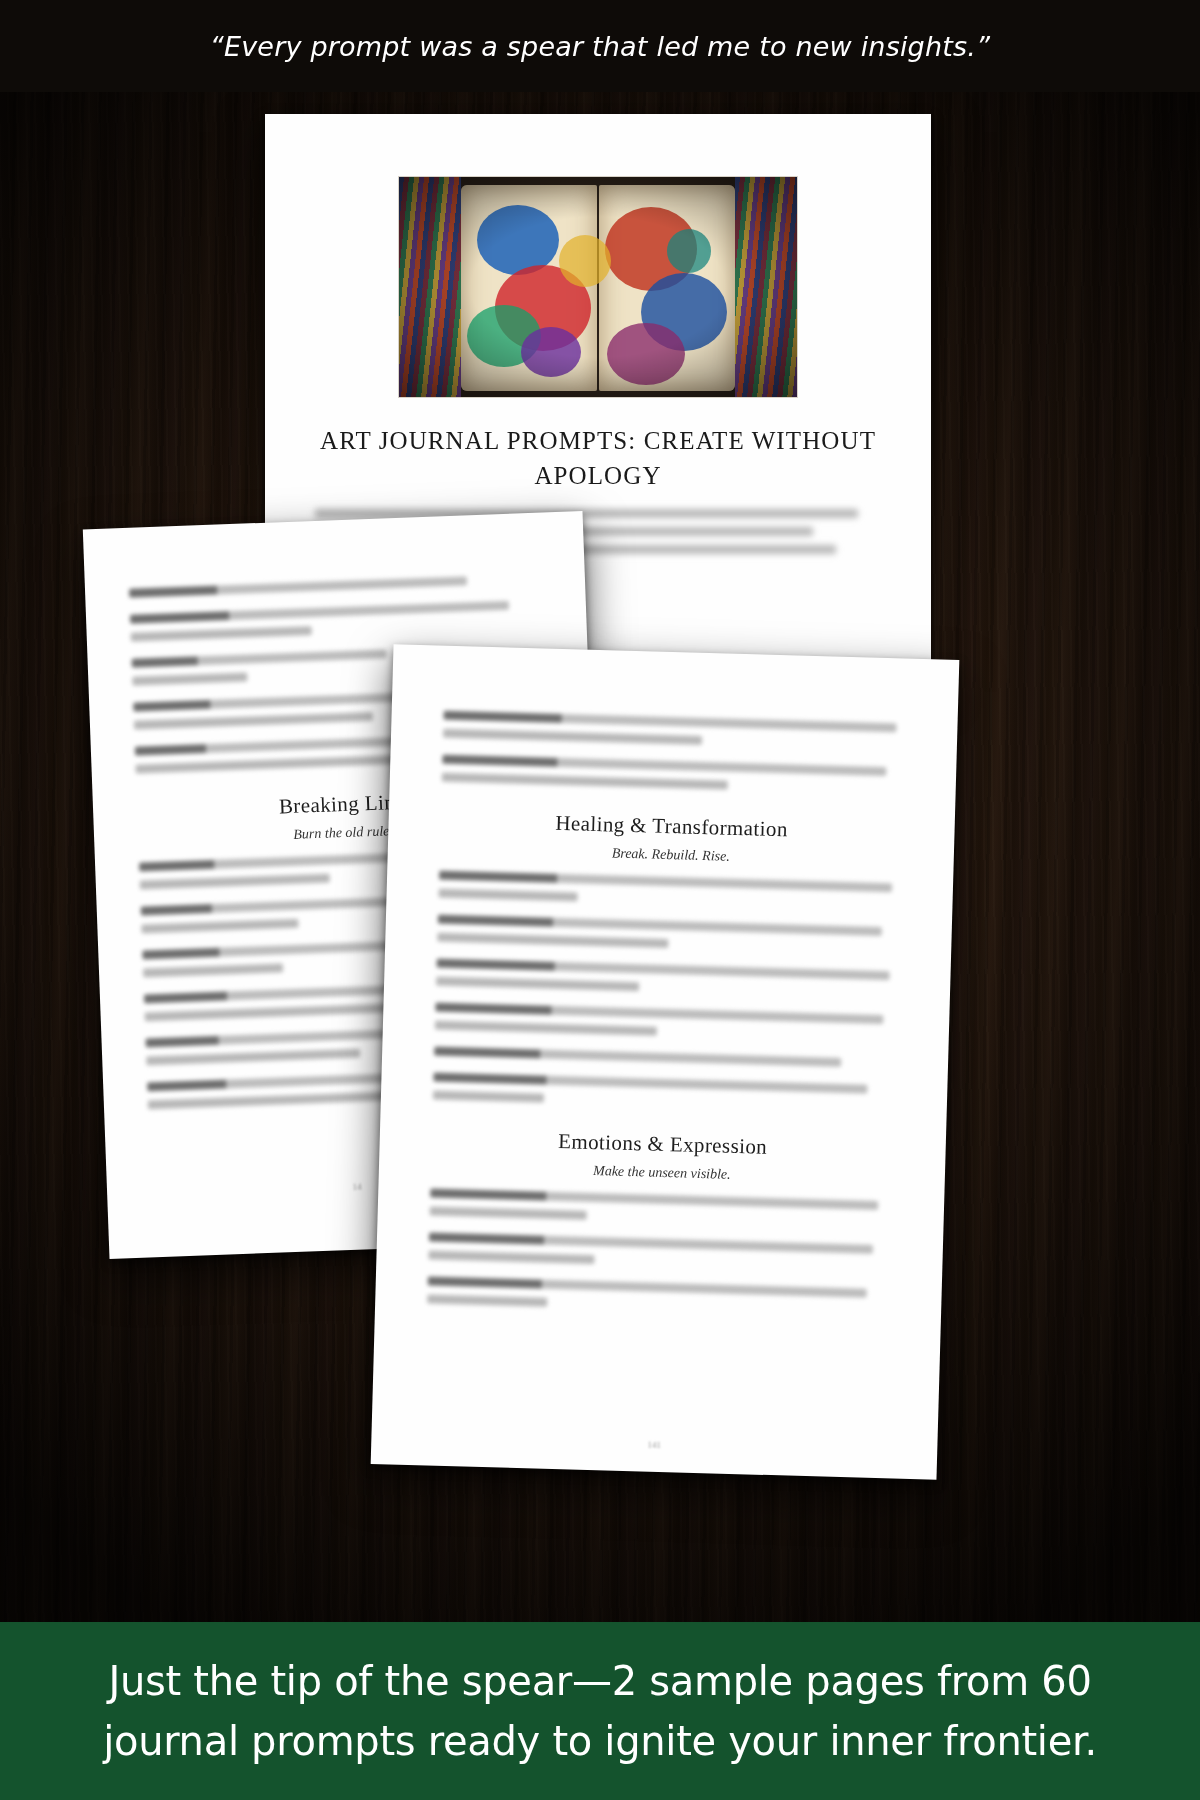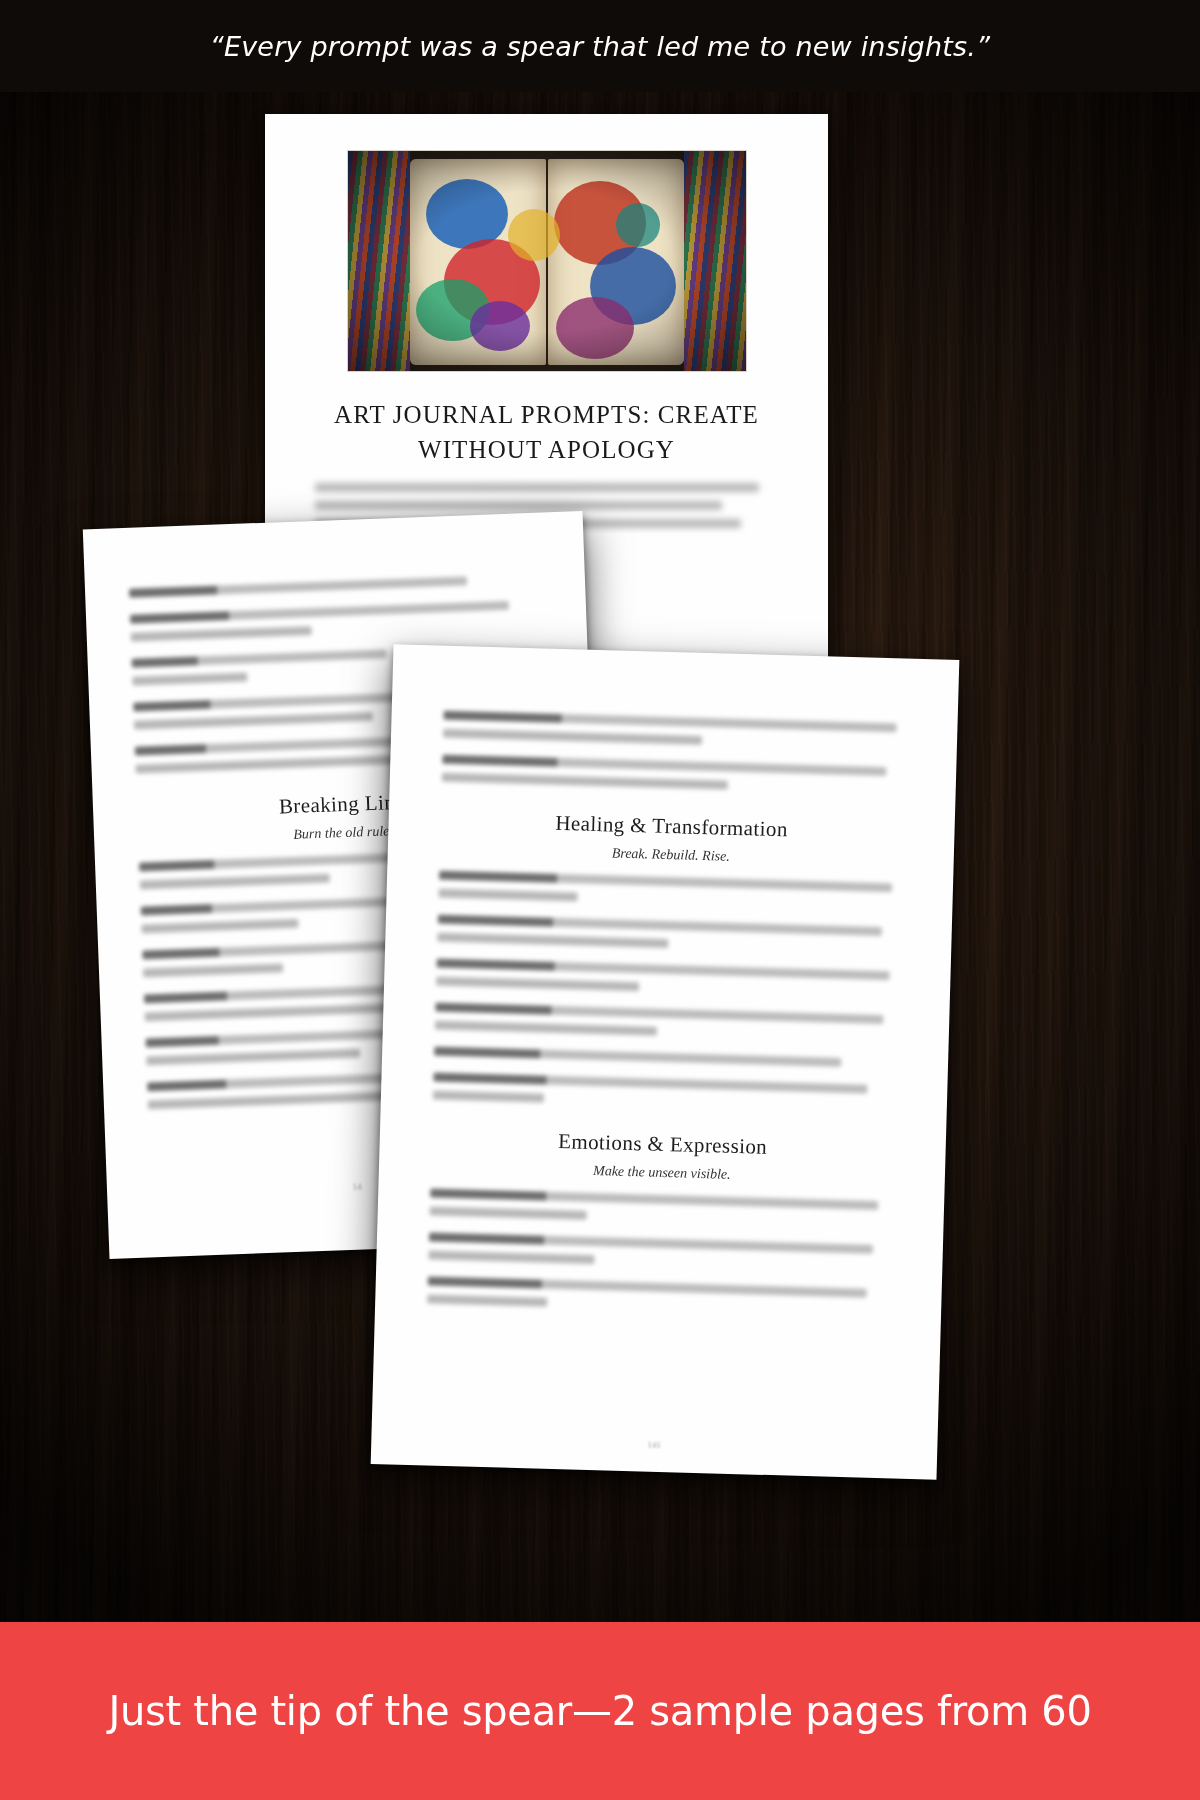--- a/index.html
+++ b/index.html
@@ -77,24 +77,24 @@
   .page {
     position: absolute;
     background: #fefefe;
     box-shadow: 0 18px 44px rgba(0,0,0,0.62), 0 4px 10px rgba(0,0,0,0.5);
   }
 
   
   .page-cover {
     left: 265px;
     top: 22px;
-    width: 563px;
+    width: 666px;
     height: 560px;
     z-index: 10;
-    padding: 36px 44px 0 44px;
+    padding: 62px 44px 0 44px;
     text-align: center;
   }
   .cover-art {
     width: 400px;
     height: 222px;
     margin: 0 auto;
     border: 1px solid #d8d2c8;
     position: relative;
     overflow: hidden;
     background: #2a2018;
@@ -209,21 +209,21 @@
     filter: blur(1.1px);
   }
   .page-num.left-pn { bottom: 58px; }
 
   
   .bottom-band {
     position: absolute;
     left: 0; bottom: 0;
     width: 1200px;
     height: 178px;
-    background: #ef4444;
+    background: #14532d;
     display: flex;
     flex-direction: column;
     align-items: center;
     justify-content: center;
     z-index: 40;
   }
   .bottom-caption {
     color: #ffffff;
     font-family: "DejaVu Sans", sans-serif;
     font-size: 40px;
@@ -375,13 +375,14 @@
       <div class="blurline lead" style="width:95%"></div>
       <div class="blurline" style="width:26%"></div>
     </div>
 
     <div class="page-num">141</div>
   </div>
 </div>
 
 <div class="bottom-band">
   <div class="bottom-caption">Just the tip of the spear—2 sample pages from 60</div>
+  <div class="bottom-caption">journal prompts ready to ignite your inner frontier.</div>
 </div>
 
 </body></html>

